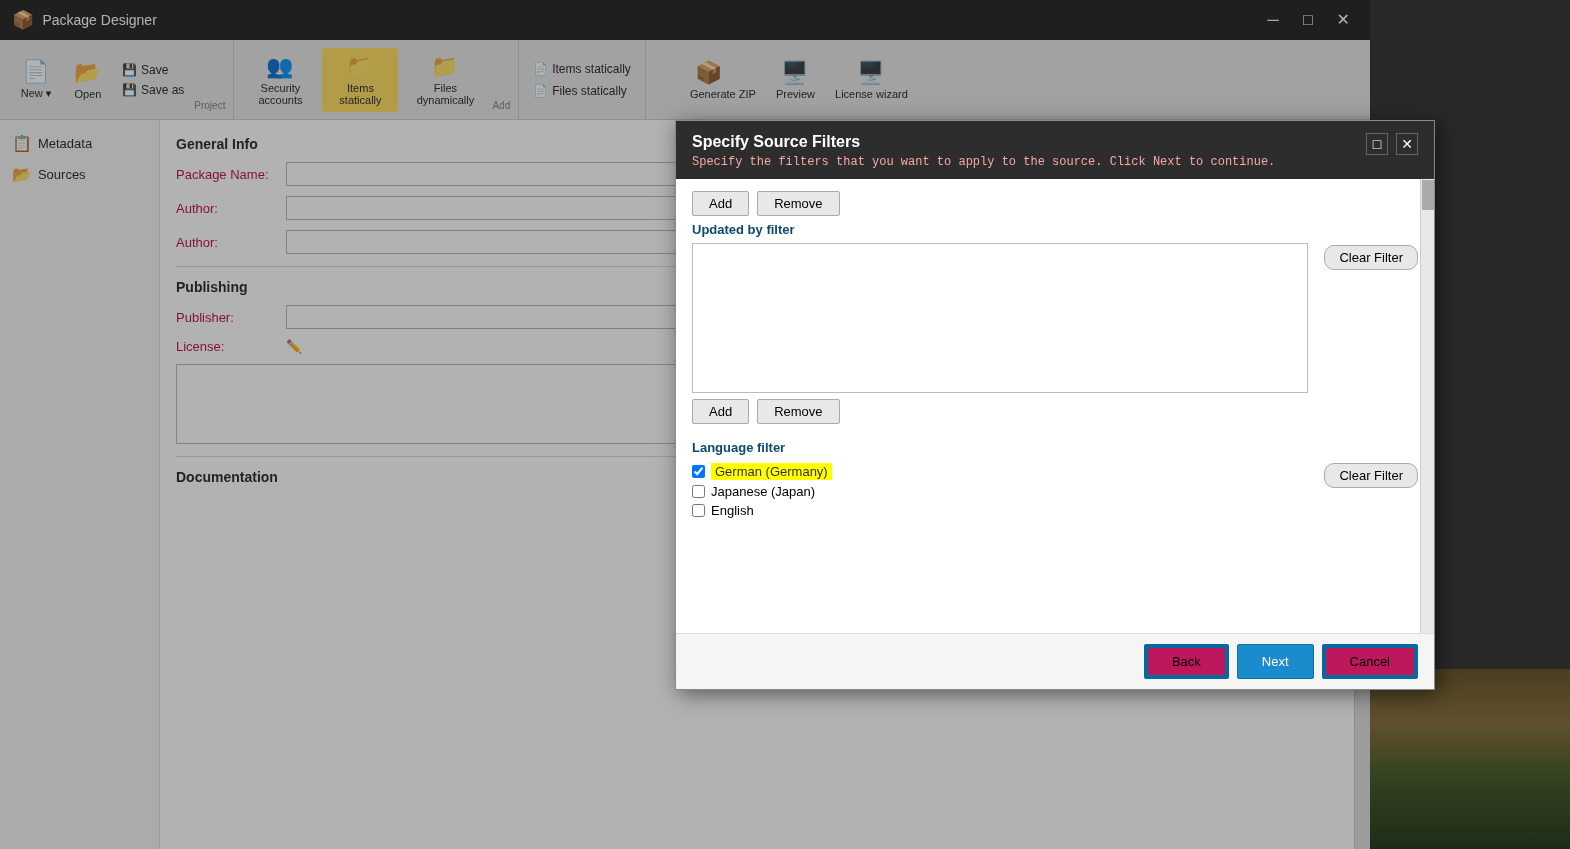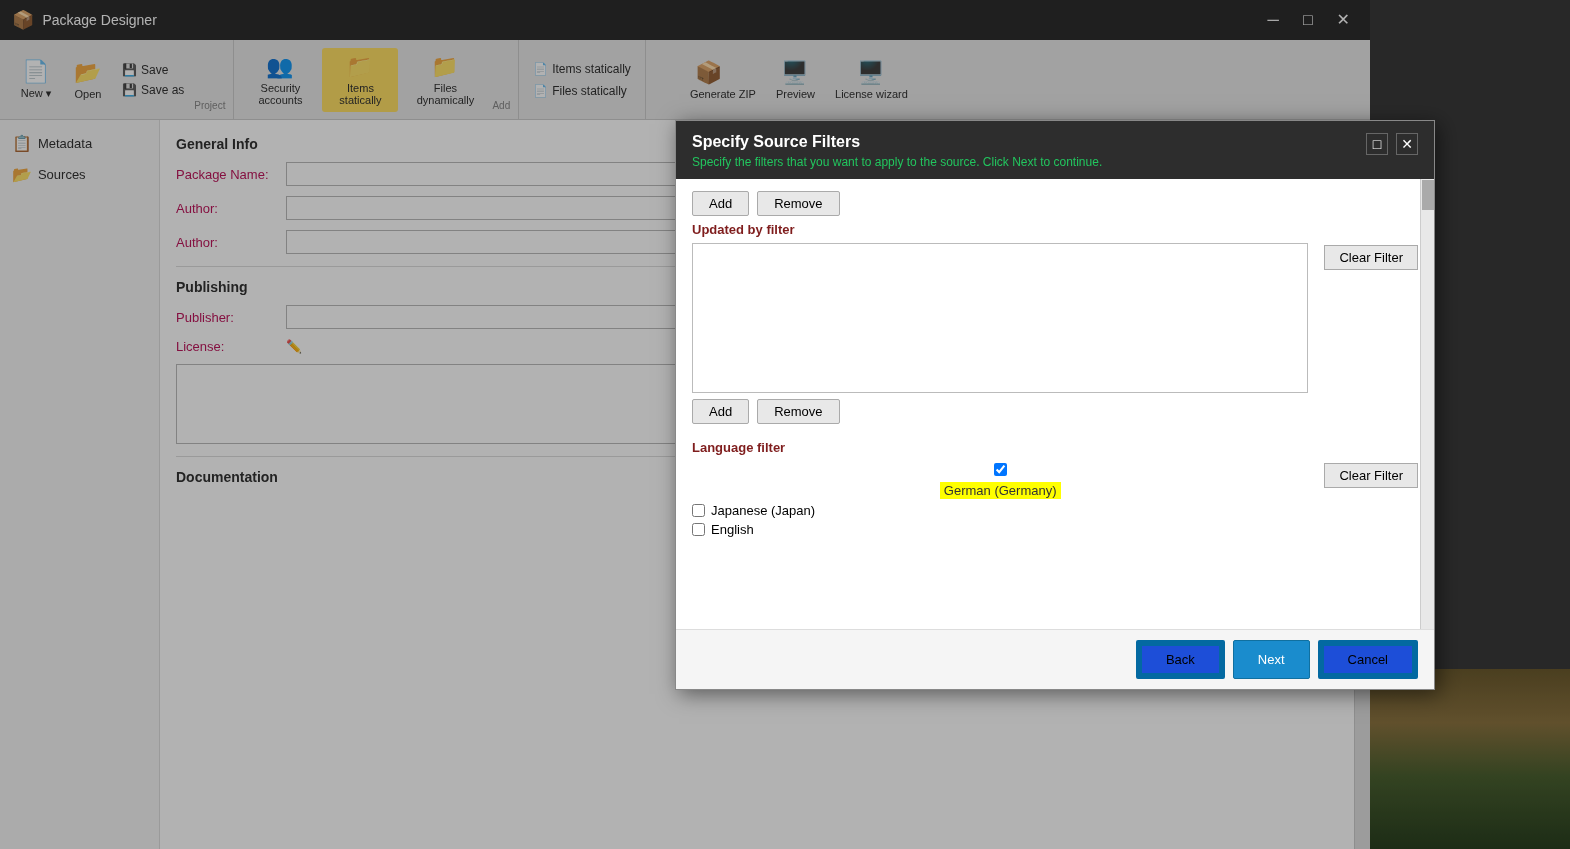--- a/index.html
+++ b/index.html
@@ -179,21 +179,21 @@
     }
     .modal-header {
       background: #2d2d2d;
       color: #fff;
       padding: 12px 16px 10px;
       display: flex;
       justify-content: space-between;
       align-items: flex-start;
     }
     .modal-title { font-size: 16px; font-weight: bold; margin-bottom: 4px; }
-    .modal-subtitle { font-size: 12px; color: #22c55e; }
+    .modal-subtitle { font-size: 12px; color: #fca5a5; font-family: Liberation Mono, monospace; }
     .modal-header-controls { display: flex; gap: 8px; align-items: center; }
     .modal-ctrl-btn {
       background: none;
       border: 1px solid #666;
       color: #fff;
       width: 22px;
       height: 22px;
       cursor: pointer;
       display: flex;
       align-items: center;
@@ -221,21 +221,21 @@
     }
     .modal-scroll-thumb {
       width: 12px;
       height: 30px;
       background: #aaa;
       margin: 1px;
     }
 
     
     .filter-section { margin-bottom: 16px; }
-    .filter-label { font-weight: bold; color: #7f1d1d; margin-bottom: 6px; font-size: 13px; }
+    .filter-label { font-weight: bold; color: #0c4a6e; margin-bottom: 6px; font-size: 13px; }
 
     .btn-row { display: flex; gap: 8px; margin-bottom: 6px; }
     .btn-secondary {
       background: #e8e8e8;
       border: 1px solid #aaa;
       padding: 4px 16px;
       cursor: pointer;
       font-size: 13px;
       border-radius: 2px;
     }
@@ -253,61 +253,61 @@
       display: flex;
       gap: 8px;
       align-items: flex-start;
     }
     .clear-filter-btn {
       background: #e8e8e8;
       border: 1px solid #aaa;
       padding: 4px 14px;
       cursor: pointer;
       font-size: 13px;
-      border-radius: 0;
+      border-radius: 10px;
       white-space: nowrap;
       margin-left: 8px;
       align-self: flex-start;
       margin-top: 2px;
     }
 
     
     .lang-section { margin-top: 10px; }
     .lang-filter-row { display: flex; align-items: flex-start; gap: 8px; }
     .lang-list { flex: 1; }
     .lang-item {
       display: flex;
       align-items: center;
       gap: 6px;
       padding: 2px 0;
       font-size: 13px;
     }
     .lang-item input[type=checkbox] { cursor: pointer; }
-    .lang-item.highlighted { color: #333; flex-direction: column; }
+    .lang-item.highlighted { color: #333; }
     .lang-highlight-box {
       background: #ffff00;
       padding: 1px 4px;
       display: inline-flex;
       align-items: center;
       gap: 4px;
     }
 
     
     .modal-footer {
       padding: 10px 16px;
       display: flex;
       justify-content: flex-end;
       gap: 8px;
       border-top: 1px solid #ddd;
       background: #f5f5f5;
     }
     .btn-footer {
       padding: 6px 24px;
-      border: 6px solid #0369a1;
-      background: #1d4ed8;
+      border: 4px solid #0369a1;
+      background: #be185d;
       cursor: pointer;
       font-size: 13px;
       border-radius: 2px;
     }
     .btn-primary {
       background: #1a8ccd;
       color: #fff;
       border: 1px solid #1070a0;
     }
 

